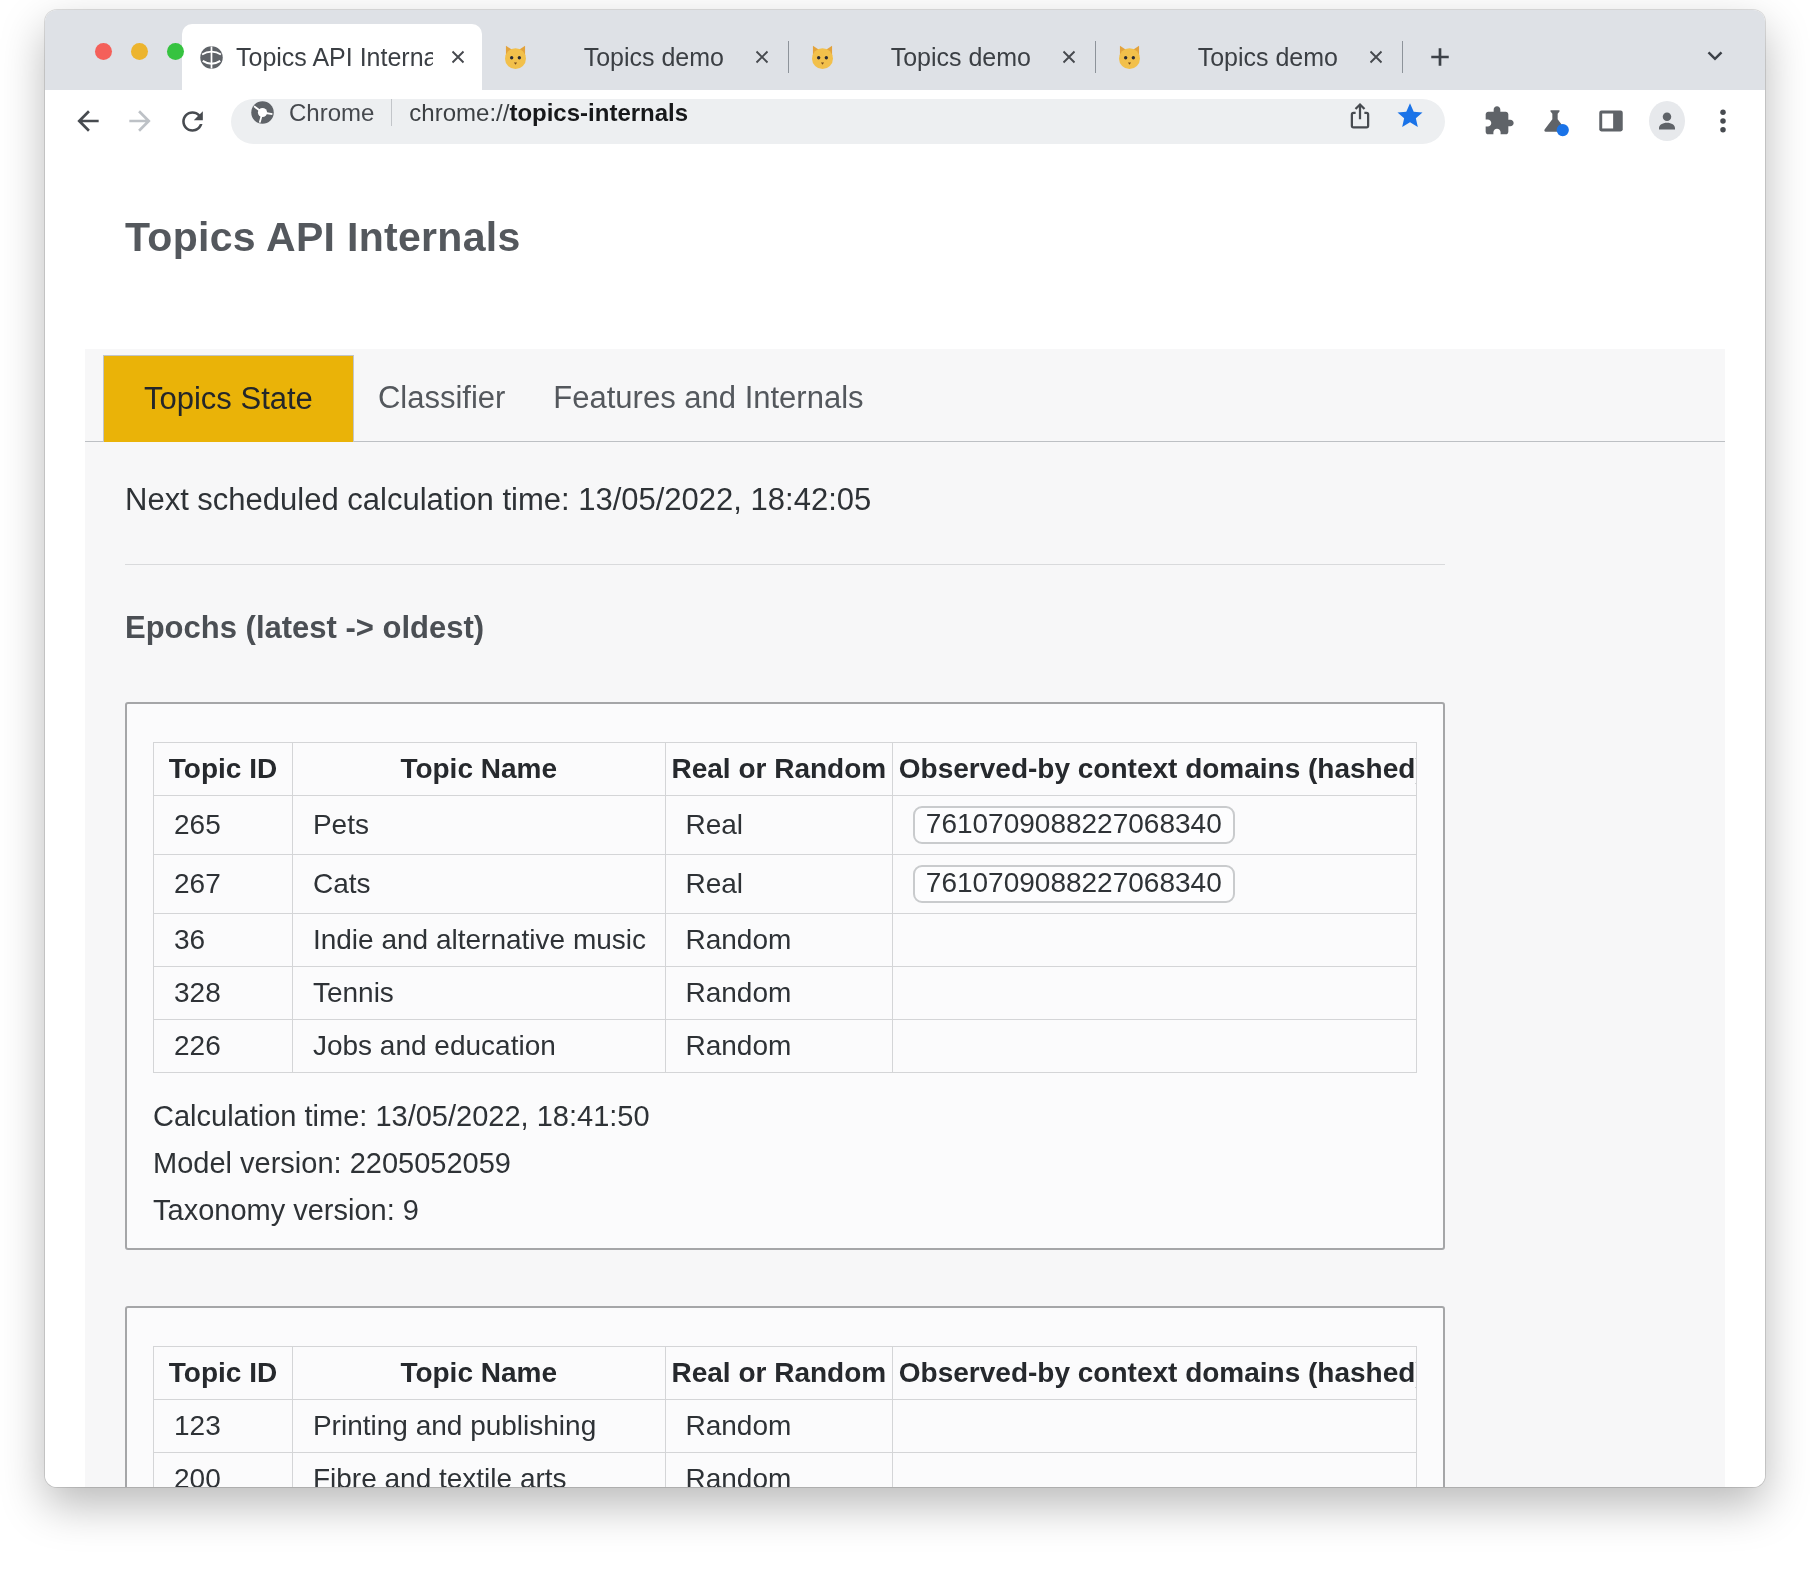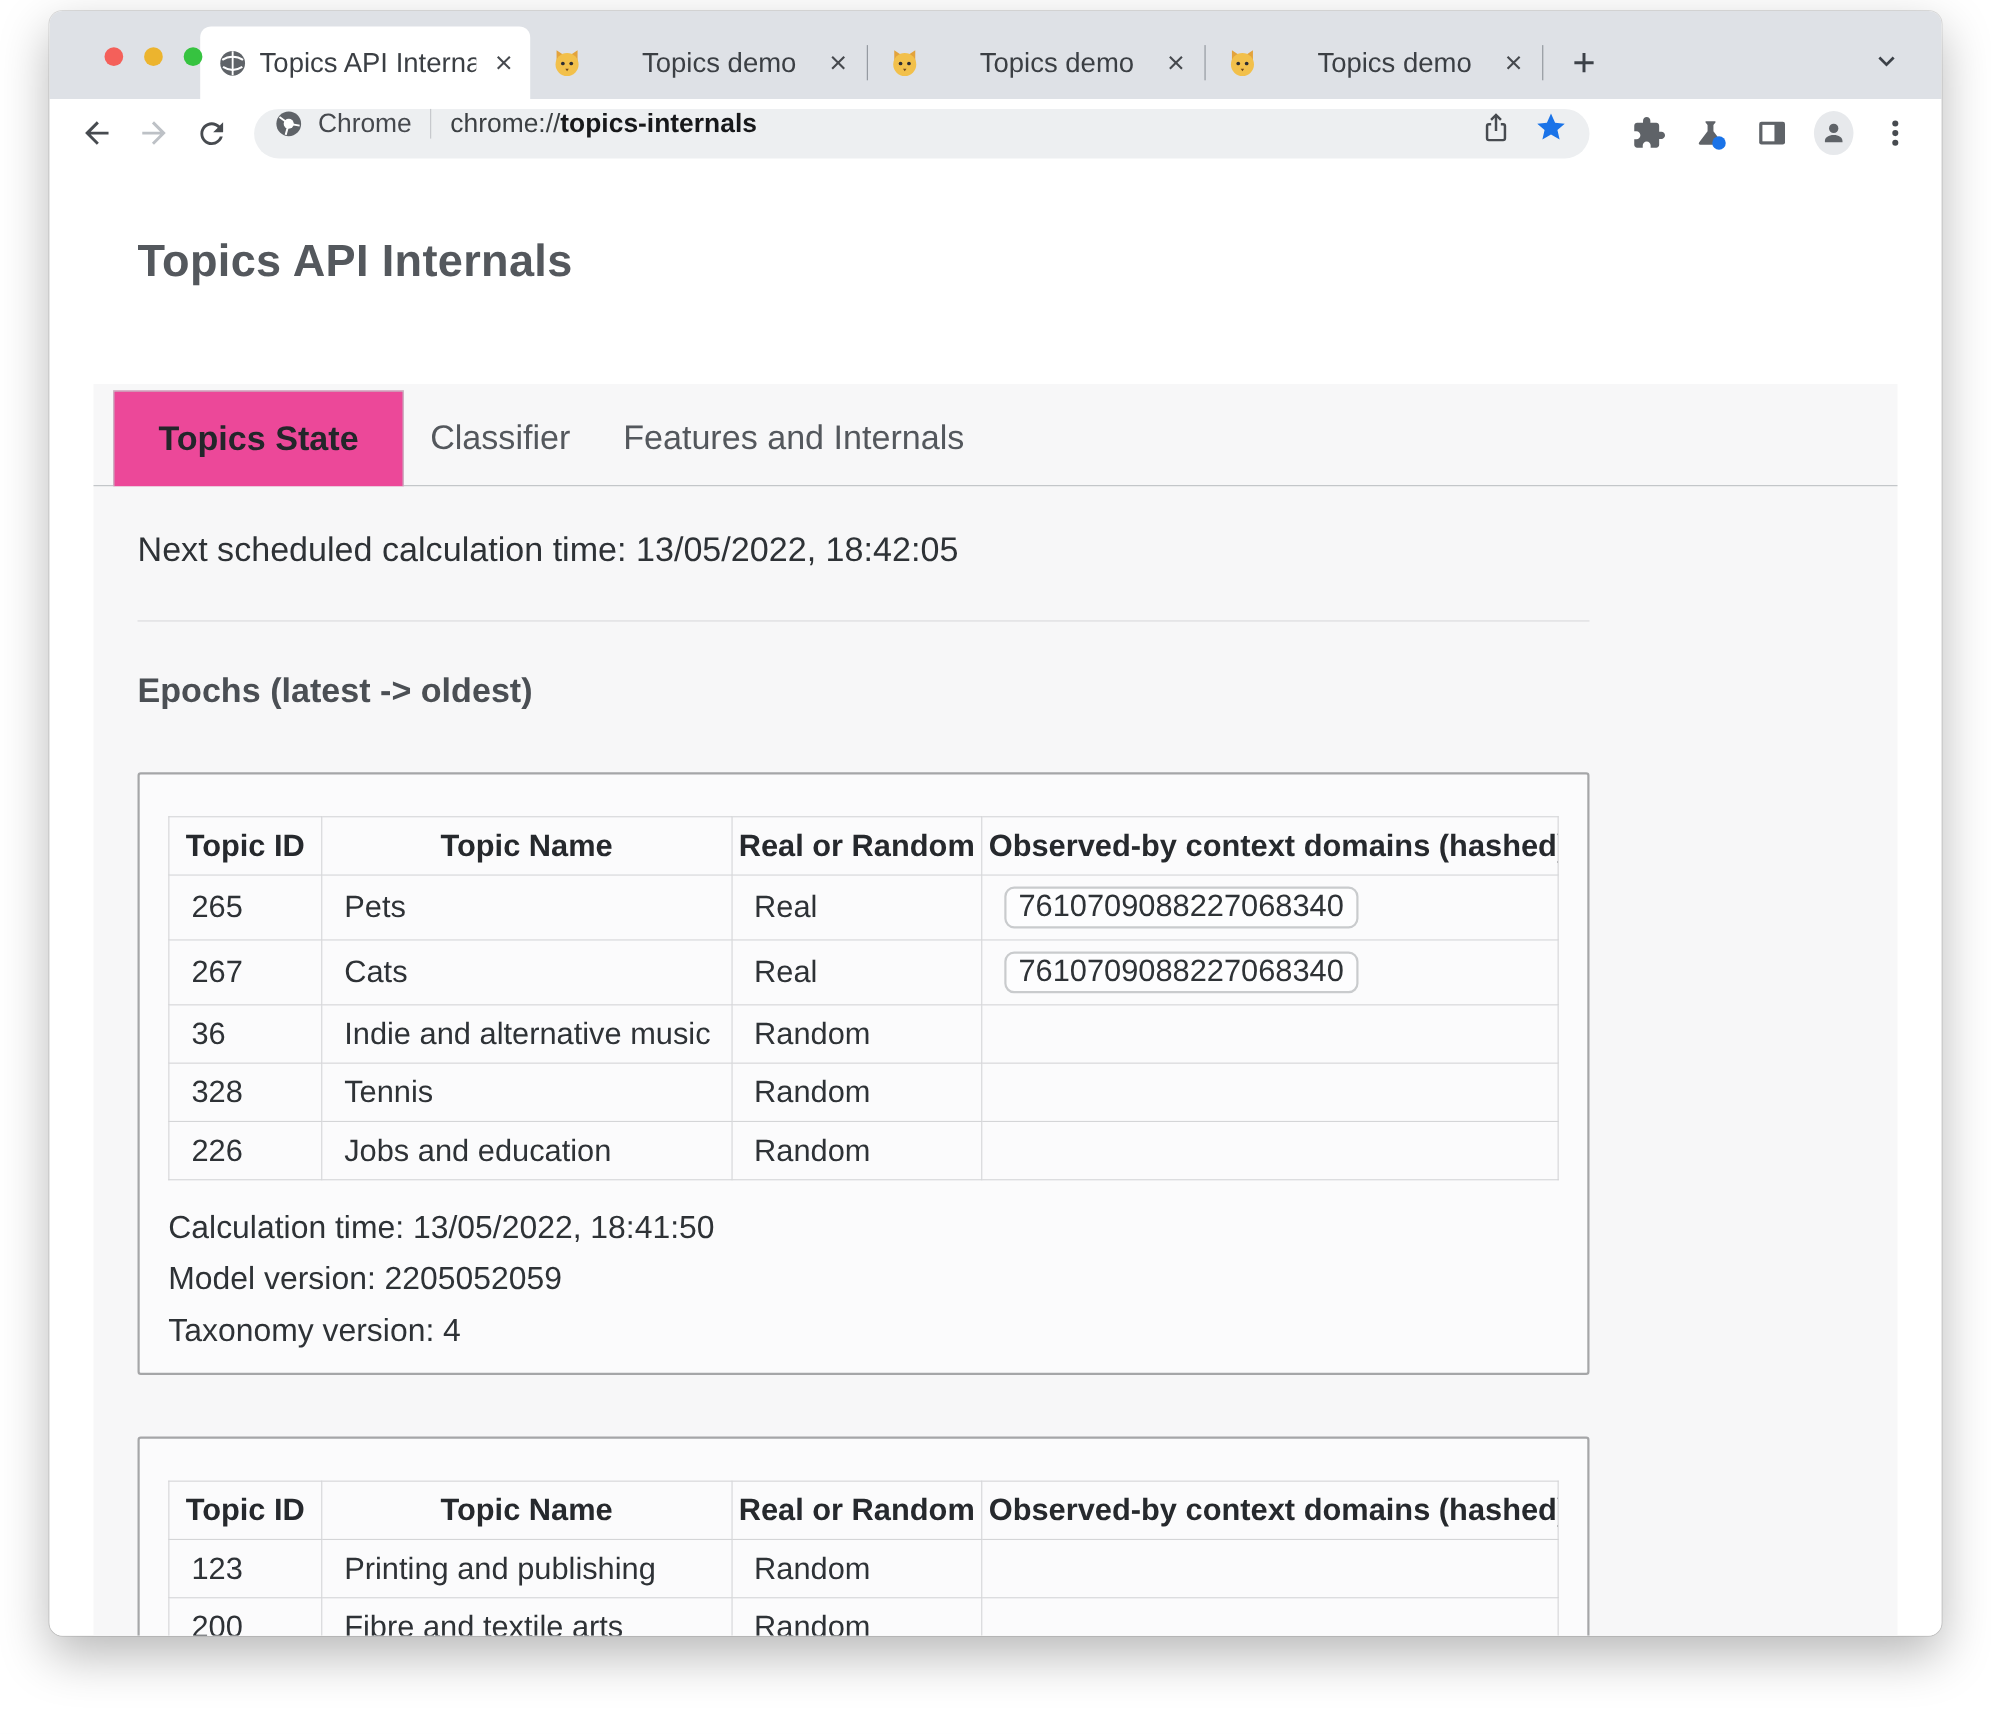--- a/index.html
+++ b/index.html
@@ -45,21 +45,21 @@
   .tool-btn { flex:none; width:36px; height:36px; margin-left:20px; display:flex; align-items:center; justify-content:center; }
   .avatar { width:40px; height:40px; border-radius:50%; background:#e7e9ec; display:flex; align-items:center; justify-content:center; }
 
   
   .content { height:1335px; background:#fff; overflow:hidden; }
   .page-title { margin:62px 0 0 80px; font-size:41px; font-weight:700; color:#54585d; letter-spacing:.3px; }
 
   .tabbox { margin:88px 40px 0 40px; background:#f7f7f8; min-height:1200px; }
   .crtabs { display:flex; align-items:flex-end; padding:6px 0 0 18px; border-bottom:1px solid #bdc0c4; }
   .crtab { font-size:31px; color:#54585d; padding:25px 24px; white-space:nowrap; }
-  .crtab.active { font-weight:700; color:#23262a; background:#ec4899; border:1px solid #c2c5c8; border-bottom:none; padding:25px 40px; margin-bottom:-1px; position:relative; }
+  .crtab.active { font-weight:400; color:#23262a; background:#eab308; border:1px solid #c2c5c8; border-bottom:none; padding:25px 40px; margin-bottom:-1px; position:relative; }
 
   .panel-body { padding:40px 40px 0 40px; max-width:1400px; }
   .next-calc { font-size:31px; color:#2e3236; }
   .rule { border:none; border-top:1px solid #d9dadc; margin:46px 0 0 0; max-width:1320px; }
   .epochs-heading { margin:45px 0 0 0; font-size:31px; font-weight:700; color:#4b4f54; }
 
   .epoch-panel { margin-top:56px; width:1320px; border:2px solid #a5a6a8; border-radius:3px; background:#fbfbfc; padding:38px 26px 14px 26px; }
   .epoch-panel table { width:100%; border-collapse:collapse; table-layout:fixed; }
   .epoch-panel th { font-weight:700; font-size:28px; color:#26292d; border:1px solid #d4d5d7; padding:10px 6px; text-align:center; white-space:nowrap; overflow:hidden; }
   .epoch-panel td { font-size:28px; color:#2e3236; border:1px solid #d4d5d7; padding:10px 10px 10px 20px; white-space:nowrap; overflow:hidden; }
@@ -311,21 +311,21 @@
                     <td>226</td>
                     <td>Jobs and education</td>
                     <td>Random</td>
                     <td></td>
                   </tr>
                 </tbody>
             </table>
             <div class="epoch-info">
               <div>Calculation time: 13/05/2022, 18:41:50</div>
               <div>Model version: 2205052059</div>
-              <div>Taxonomy version: 4</div>
+              <div>Taxonomy version: 9</div>
             </div>
           </div>
 
           <div class="epoch-panel">
             <table>
               <colgroup>
                   <col style="width:11%">
                   <col style="width:29.5%">
                   <col style="width:18%">
                   <col style="width:41.5%">

